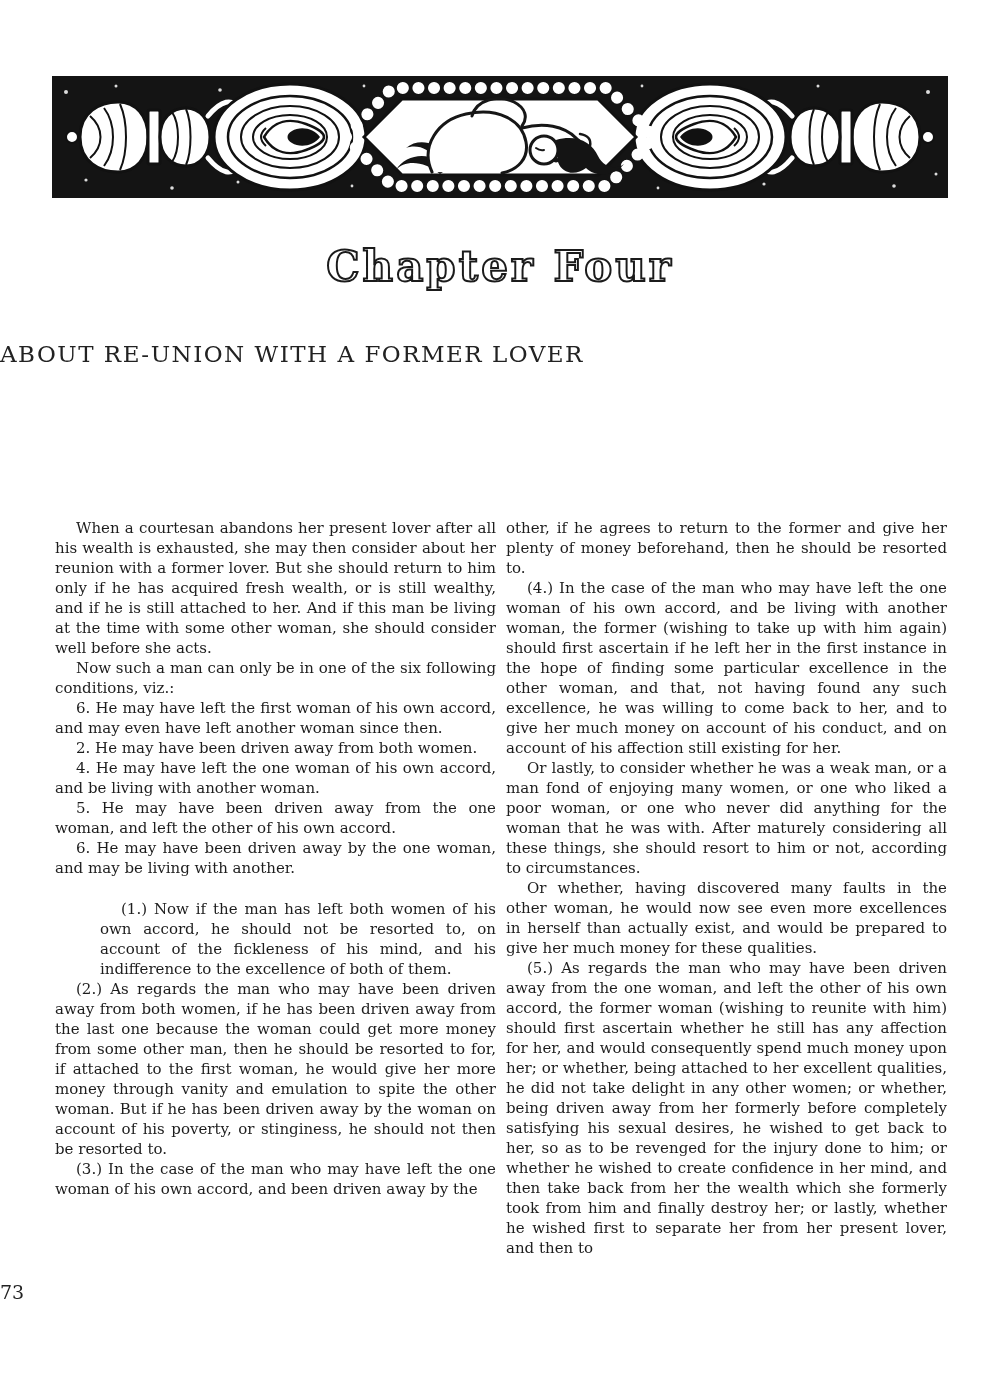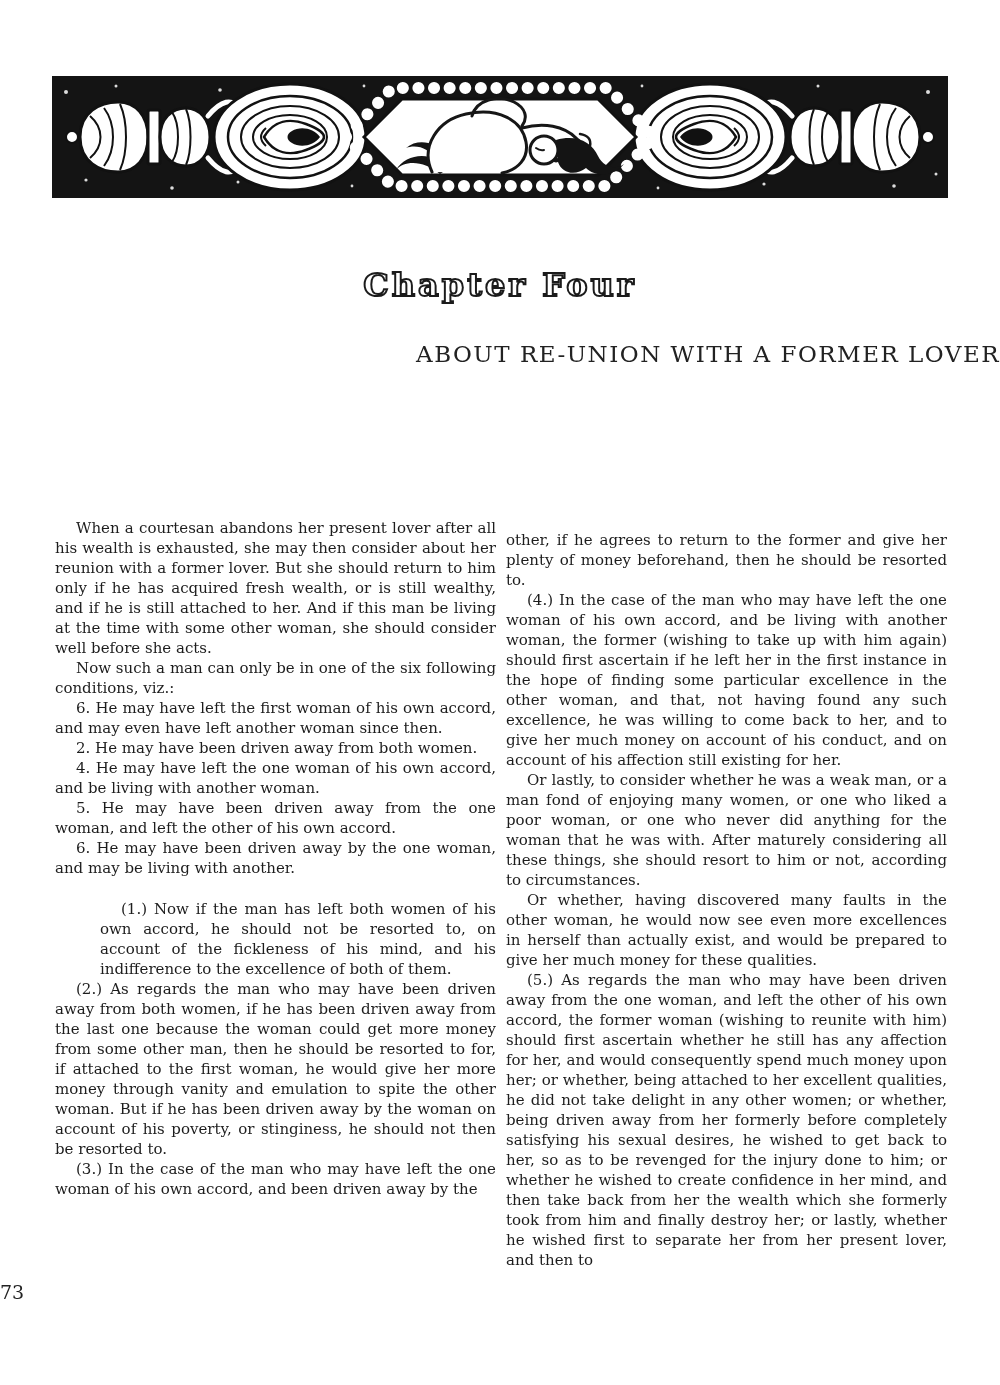--- a/index.html
+++ b/index.html
@@ -10,50 +10,50 @@
     background:#ffffff;
     color:#1d1d1d;
     font-family:"DejaVu Serif", serif;
     overflow:hidden;
   }
   .ornament {
     position:absolute; left:52px; top:76px;
     width:896px; height:124px;
   }
   .chapter-title {
-    position:absolute; top:266px; left:0; width:100%;
+    position:absolute; top:242px; left:0; width:100%;
     margin:0; text-align:center;
     font-family:"DejaVu Serif", serif;
-    font-weight:bold; font-size:32px;
+    font-weight:bold; font-size:42px;
     letter-spacing:3px;
     color:#ffffff;
     -webkit-text-stroke:2px #1b1b1b;
     text-shadow:2px 2px 0 #ffffff;
   }
   .section-heading {
     position:absolute; top:341px; left:0; width:100%;
-    margin:0; text-align:right;
+    margin:0; text-align:left;
     font-family:"DejaVu Serif", serif;
     font-weight:400; font-size:23px;
     letter-spacing:1.5px;
     color:#222222;
   }
   .columns {
     position:absolute; top:518px; left:55px; right:53px;
     display:flex; gap:10px;
   }
   .col {
     flex:1 1 0;
     font-size:15px; line-height:20px;
     text-align:justify;
     hyphens:none;
     color:#1d1d1d;
   }
   .para { margin:0; text-indent:1.4em; }
-  .para.noindent { text-indent:0;margin-top:12px; }
+  .para.noindent { text-indent:0; }
   .para.gap { margin-top:21px;margin-left:45px; }
   .page-number {
     position:absolute; top:1281px; left:0; width:100%;
     text-align:left;
     font-size:19px; color:#222222;
     font-family:"DejaVu Serif", serif;
   }
 </style>
 </head>
 <body>

